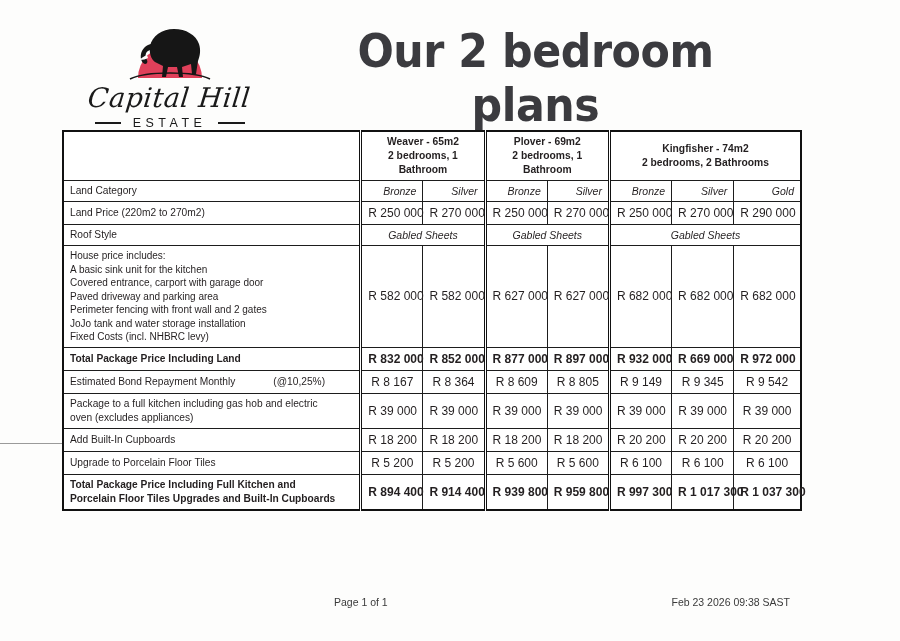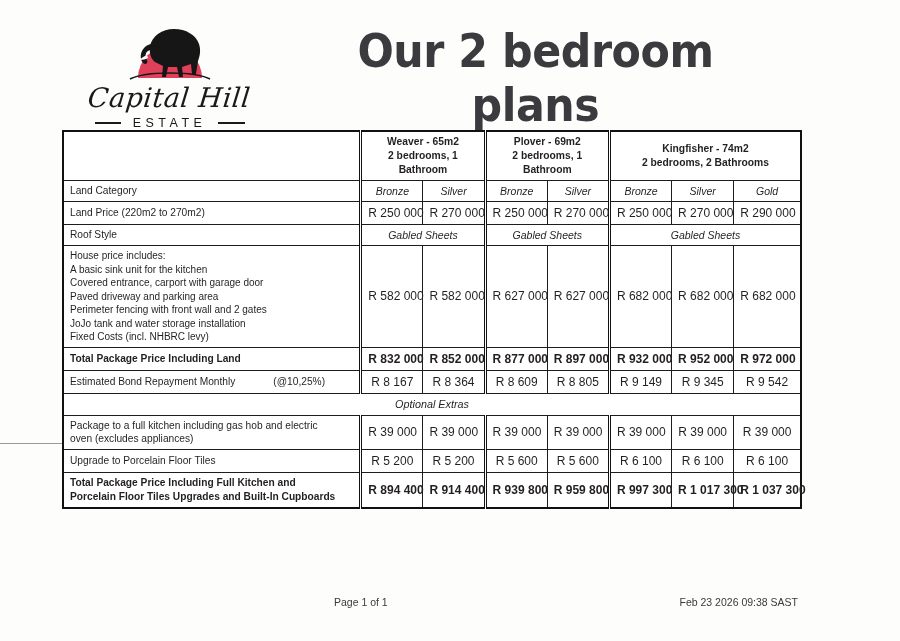--- a/index.html
+++ b/index.html
@@ -118,21 +118,21 @@
   .grp-left { border-left: 3px double #111 !important; }
   .thickrow td { border-top: 2px solid #111; }
 
   .plan-head {
     text-align: center;
     font-weight: bold;
     font-size: 10.3px;
     line-height: 1.45;
     padding: 5px 4px;
   }
-  .cat { text-align: center; font-style: italic; font-size: 10.5px; padding: 4px; }
+  .cat { text-align: right; font-style: italic; font-size: 10.5px; padding: 4px; }
   .includes {
     font-size: 10px;
     line-height: 1.52;
     text-align: left;
     padding: 7px 9px;
   }
   .includes div { white-space: nowrap; }
   .roof { text-align: center; font-style: italic; font-size: 10.5px; }
   .extras-band { text-align: center; font-style: italic; font-size: 10.8px; padding: 7px 4px; }
   .bondpct { padding-left: 38px; }
@@ -142,21 +142,21 @@
   .footer {
     position: absolute;
     left: 62px; top: 596px;
     width: 740px;
     display: flex;
     justify-content: space-between;
     font-size: 10.5px;
     color: #3a3a3a;
   }
   .footer .f-left { margin-left: 272px; text-align: center; }
-  .footer .f-right { margin-right: 4px; }
+  .footer .f-right { margin-right: 12px; }
 </style>
 </head>
 <body>
 
 <div class="page">
 
   <div class="fold-line"></div>
 
   <div class="header">
 
@@ -268,58 +268,65 @@
       <td class="num">R 682 000</td>
     </tr>
 
     <tr class="thickrow">
       <td class="lbl bold">Total Package Price Including Land</td>
       <td class="num bold grp-left">R 832 000</td>
       <td class="num bold">R 852 000</td>
       <td class="num bold grp-left">R 877 000</td>
       <td class="num bold">R 897 000</td>
       <td class="num bold grp-left">R 932 000</td>
-      <td class="num bold">R 952 000</td>
+      <td class="num bold">R 669 000</td>
       <td class="num bold">R 972 000</td>
     </tr>
 
     <tr>
       <td class="lbl">
         <span class="rowlabel-wrap">
           <span>Estimated Bond Repayment Monthly</span>
           <span class="bondpct">(@10,25%)</span>
         </span>
       </td>
       <td class="num grp-left">R 8 167</td>
       <td class="num">R 8 364</td>
       <td class="num grp-left">R 8 609</td>
       <td class="num">R 8 805</td>
       <td class="num grp-left">R 9 149</td>
       <td class="num">R 9 345</td>
       <td class="num">R 9 542</td>
     </tr>
 
-    <tr class="thickrow">
-      <td class="extras-band" colspan="8">Optional Extras</td>
-    </tr>
 
     <tr class="thickrow">
       <td class="lbl">
         <div>Package to a full kitchen including gas hob and electric</div>
         <div>oven (excludes appliances)</div>
       </td>
       <td class="num grp-left">R 39 000</td>
       <td class="num">R 39 000</td>
       <td class="num grp-left">R 39 000</td>
       <td class="num">R 39 000</td>
       <td class="num grp-left">R 39 000</td>
       <td class="num">R 39 000</td>
       <td class="num">R 39 000</td>
     </tr>
 
+    <tr>
+      <td class="lbl">Add Built-In Cupboards</td>
+      <td class="num grp-left">R 18 200</td>
+      <td class="num">R 18 200</td>
+      <td class="num grp-left">R 18 200</td>
+      <td class="num">R 18 200</td>
+      <td class="num grp-left">R 20 200</td>
+      <td class="num">R 20 200</td>
+      <td class="num">R 20 200</td>
+    </tr>
 
     <tr>
       <td class="lbl">Upgrade to Porcelain Floor Tiles</td>
       <td class="num grp-left">R 5 200</td>
       <td class="num">R 5 200</td>
       <td class="num grp-left">R 5 600</td>
       <td class="num">R 5 600</td>
       <td class="num grp-left">R 6 100</td>
       <td class="num">R 6 100</td>
       <td class="num">R 6 100</td>

